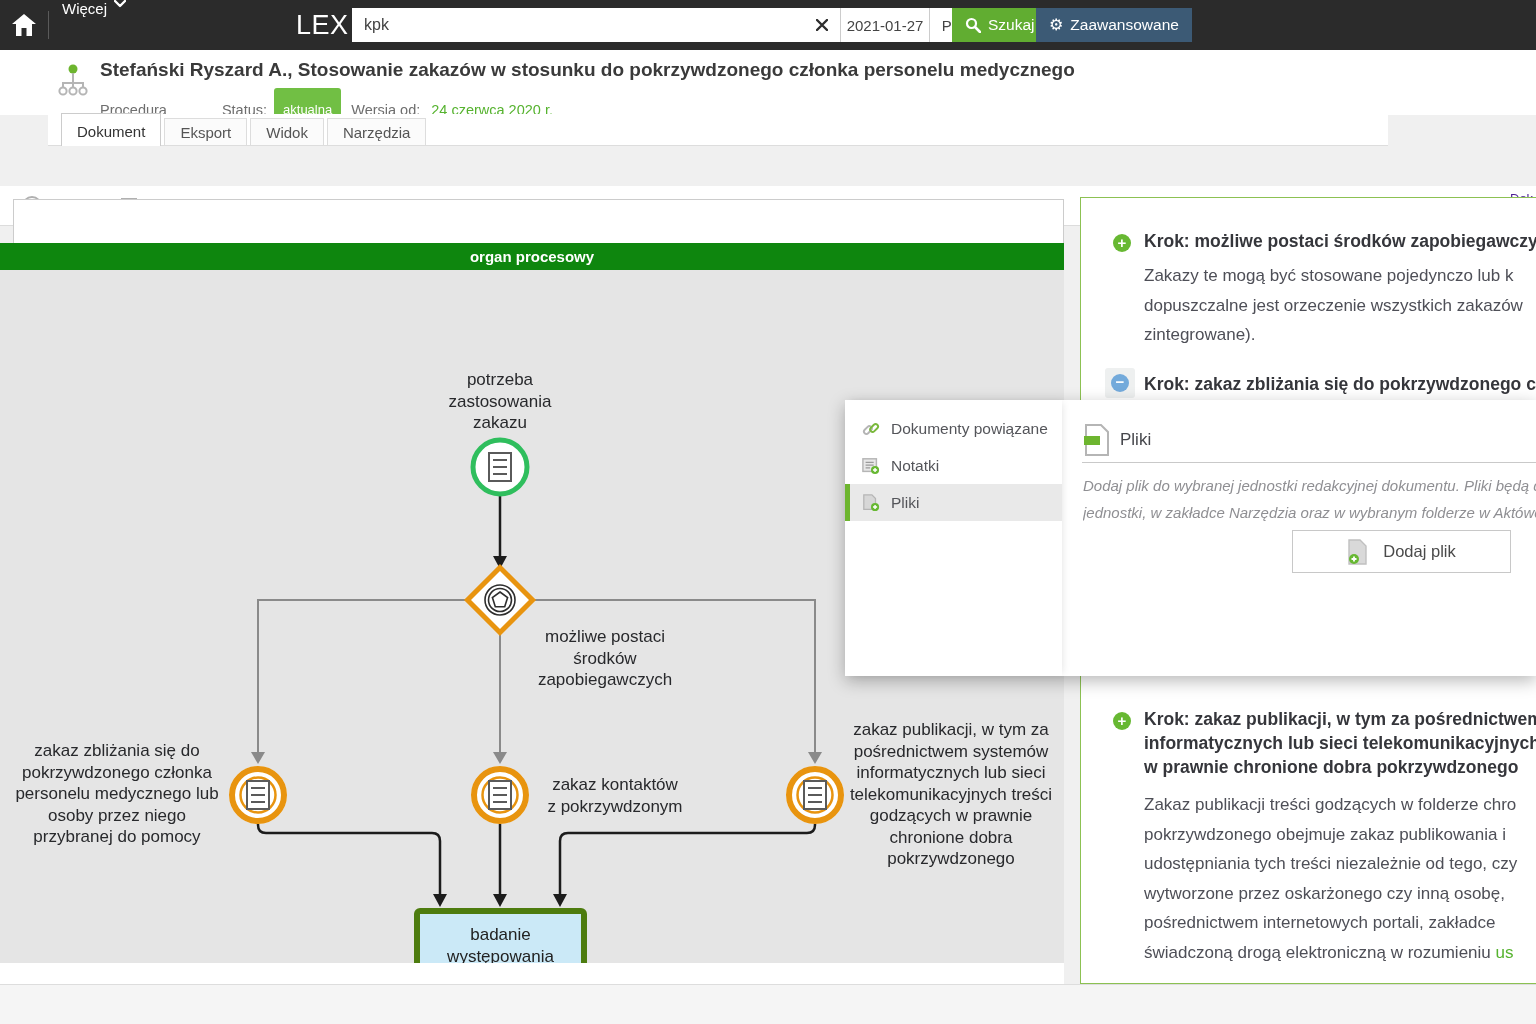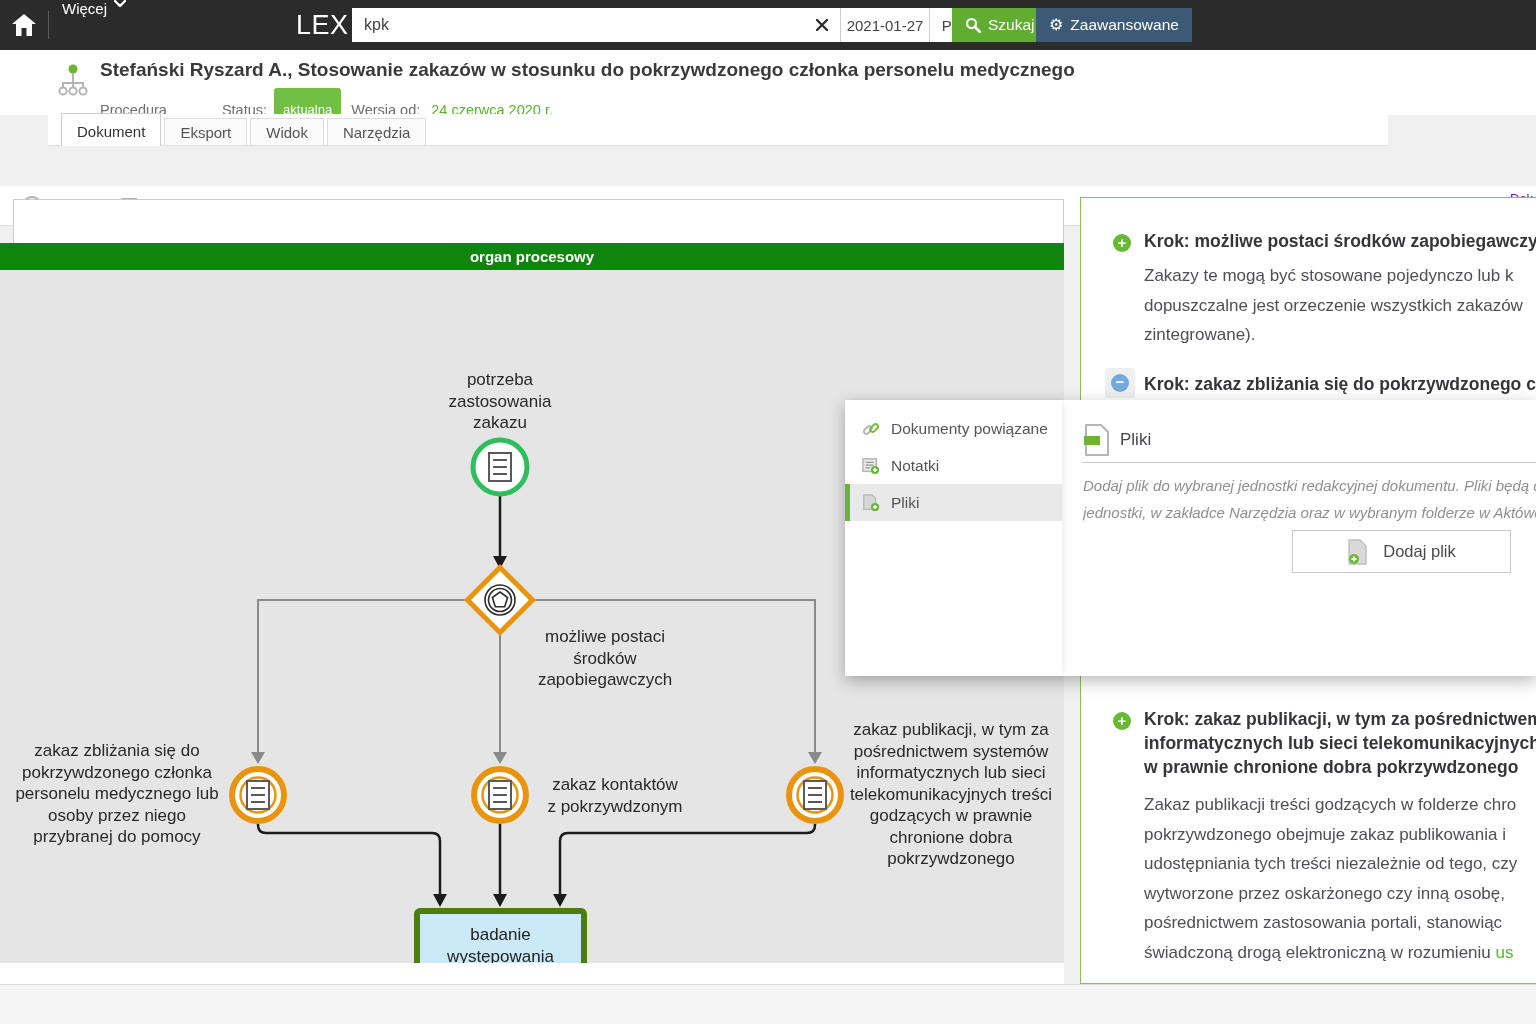--- a/index.html
+++ b/index.html
@@ -320,21 +320,21 @@
 
     <div class="plus-ic" style="top:514px;">+</div>
     <div class="shead-multi" style="top:509px;">Krok: zakaz publikacji, w tym za pośrednictwem s
 informatycznych lub sieci telekomunikacyjnych t
 w prawnie chronione dobra pokrzywdzonego</div>
     <div class="sbody" style="top:592px;">
       <div>Zakaz publikacji treści godzących w folderze chro</div>
       <div>pokrzywdzonego obejmuje zakaz publikowania i</div>
       <div>udostępniania tych treści niezależnie od tego, czy</div>
       <div>wytworzone przez oskarżonego czy inną osobę,</div>
-      <div>pośrednictwem zastosowania portali, stanowiąc</div>
+      <div>pośrednictwem internetowych portali, zakładce</div>
       <div><span>świadczoną drogą elektroniczną w rozumieniu </span><span class="green-link">us</span></div>
     </div>
   </div>
 
   <div class="popup">
     <div class="pmenu">
       <div class="pmi">
         <span>
           <svg width="18" height="18" viewBox="0 0 26 26">
               <rect x="2" y="11" width="13" height="7" rx="3.5" transform="rotate(-45 8.5 14.5)" fill="none" stroke="#b5b5b5" stroke-width="2.8"></rect>

